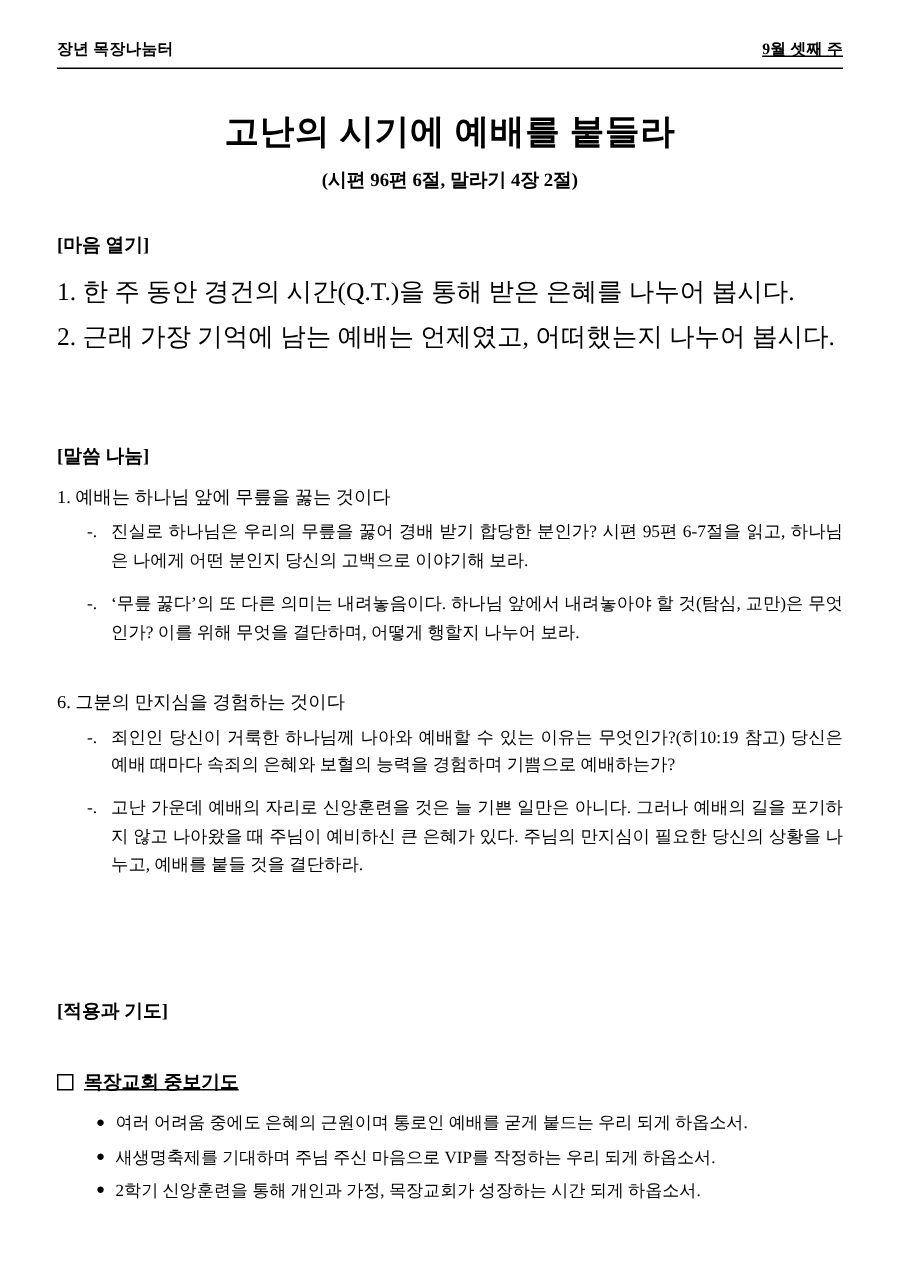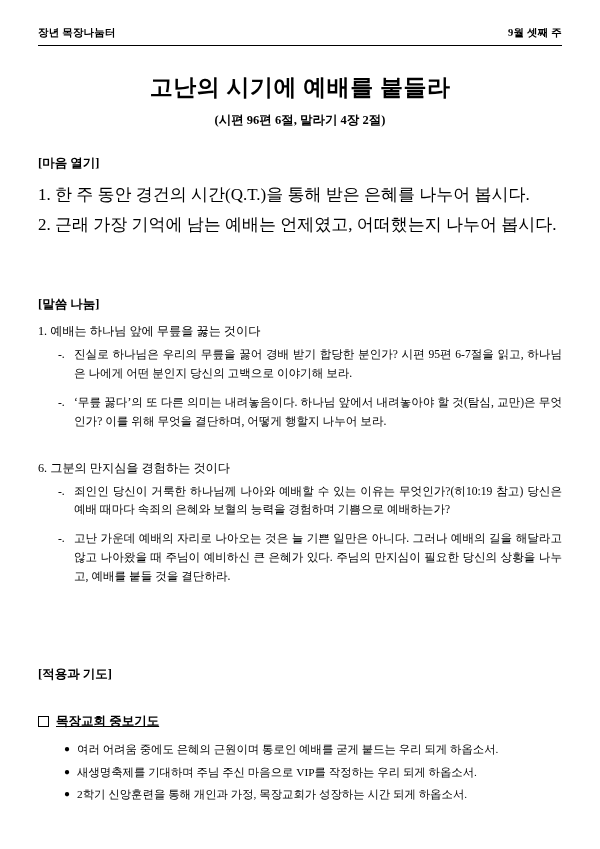--- a/index.html
+++ b/index.html
@@ -25,21 +25,21 @@
     display: flex;
     justify-content: space-between;
     align-items: flex-end;
     font-size: 10.5px;
     font-weight: bold;
     letter-spacing: 0.2px;
     padding-bottom: 5px;
     border-bottom: 1.3px solid #000;
   }
   .header-left { white-space: nowrap; }
-  .header-right { white-space: nowrap; }
+  .header-right { white-space: nowrap; text-decoration: underline; }
 
   .title {
     text-align: center;
     font-size: 23px;
     font-weight: bold;
     letter-spacing: 0.5px;
     margin-top: 26px;
   }
   .subtitle {
     text-align: center;
@@ -162,21 +162,21 @@
 
   <div class="block-gap-md"></div>
 
   <p class="num-item">6. 그분의 만지심을 경험하는 것이다</p>
   <div class="sub-item">
     <span class="sub-dash">-.</span>
     <span class="sub-text">죄인인 당신이 거룩한 하나님께 나아와 예배할 수 있는 이유는 무엇인가?(히10:19 참고) 당신은 예배 때마다 속죄의 은혜와 보혈의 능력을 경험하며 기쁨으로 예배하는가?</span>
   </div>
   <div class="sub-item">
     <span class="sub-dash">-.</span>
-    <span class="sub-text">고난 가운데 예배의 자리로 나아오는 것은 늘 기쁜 일만은 아니다. 그러나 예배의 길을 해달라고 않고 나아왔을 때 주님이 예비하신 큰 은혜가 있다. 주님의 만지심이 필요한 당신의 상황을 나누고, 예배를 붙들 것을 결단하라.</span>
+    <span class="sub-text">고난 가운데 예배의 자리로 신앙훈련을 것은 늘 기쁜 일만은 아니다. 그러나 예배의 길을 포기하지 않고 나아왔을 때 주님이 예비하신 큰 은혜가 있다. 주님의 만지심이 필요한 당신의 상황을 나누고, 예배를 붙들 것을 결단하라.</span>
   </div>
 
   <div class="block-gap-xl"></div>
 
   <div class="section-head">[적용과 기도]</div>
 
   <div class="prayer-head">
     <span class="checkbox-glyph"></span>
     <span>목장교회 중보기도</span>
   </div>

